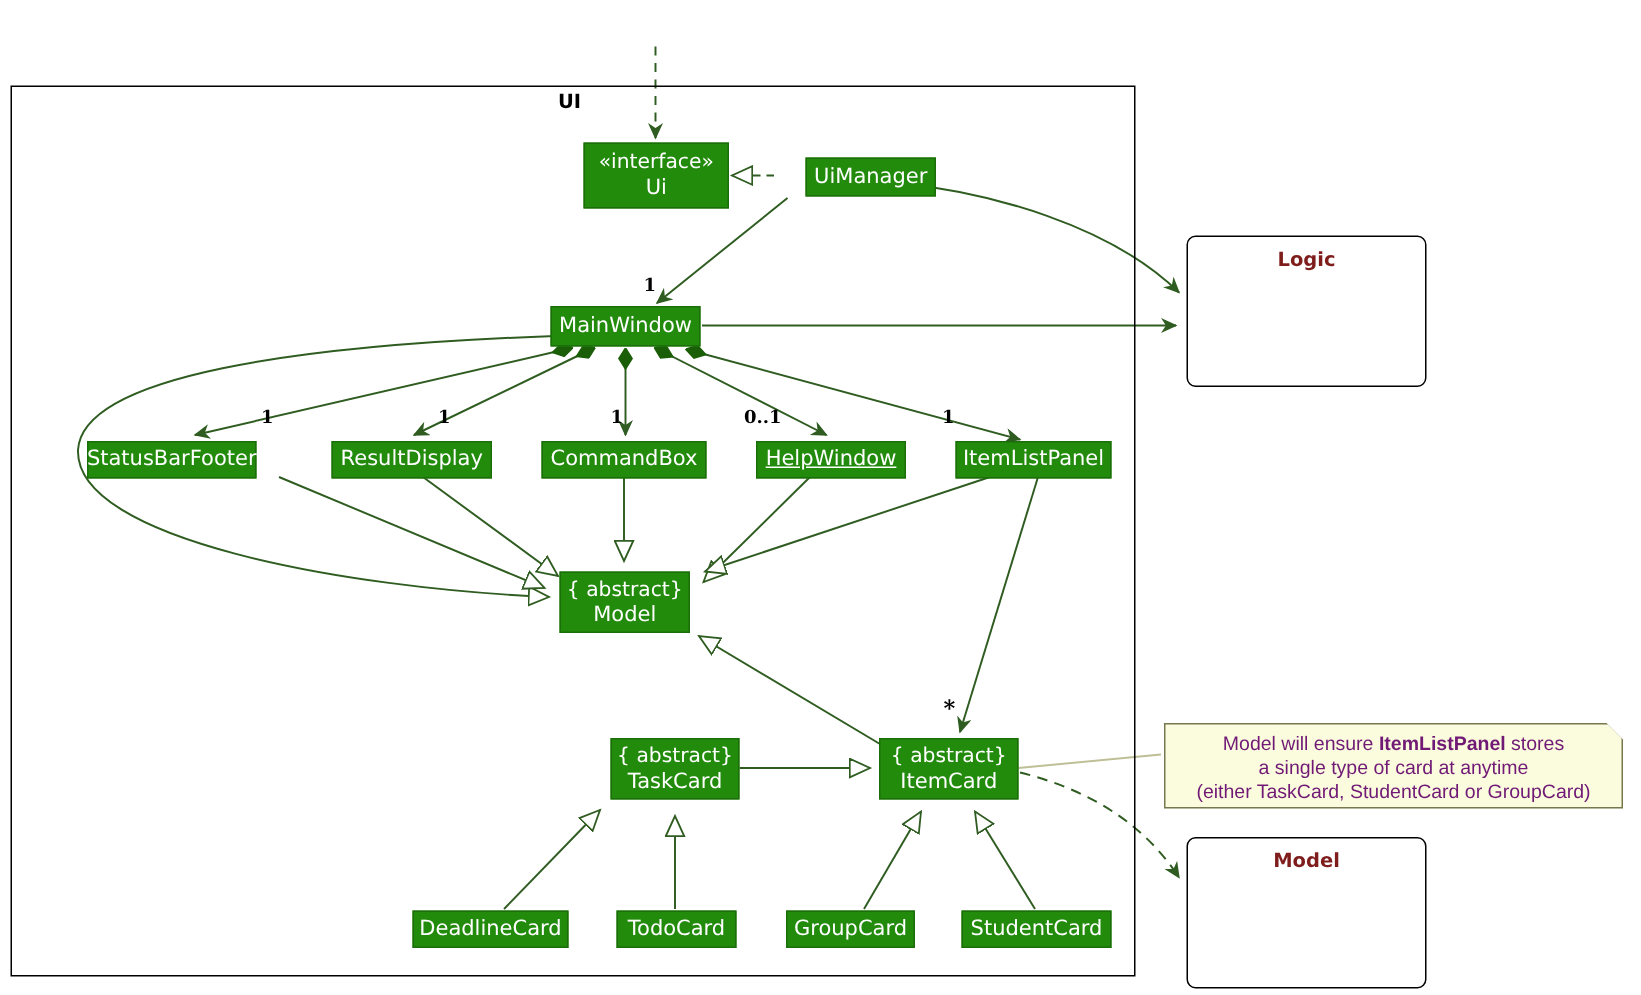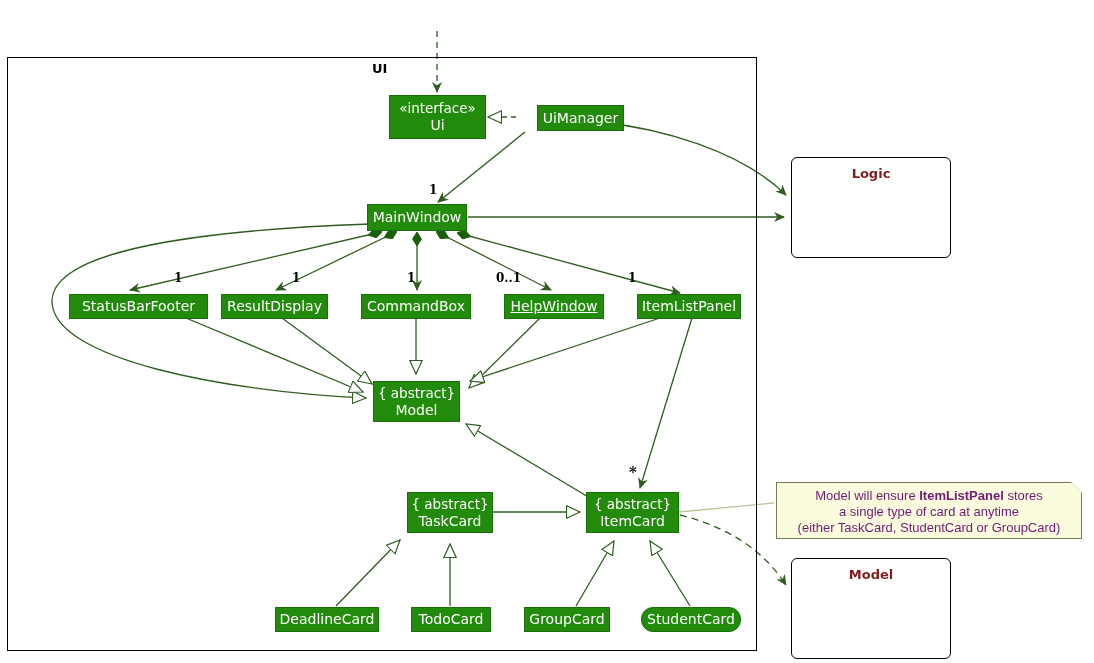--- a/index.html
+++ b/index.html
@@ -227,21 +227,21 @@
   </div>
 
   <div class="cls" style="left:513px; top:105px; width:87px; height:26px;margin-left:24px;">
     <span class="nm">UiManager</span>
   </div>
 
   <div class="cls" style="left:367px; top:204px; width:100px; height:27px;">
     <span class="nm">MainWindow</span>
   </div>
 
-  <div class="cls" style="left:69px; top:294px; width:139px; height:25px;">
+  <div class="cls" style="left:58px; top:294px; width:113px; height:25px;">
     <span class="nm">StatusBarFooter</span>
   </div>
 
   <div class="cls" style="left:221px; top:294px; width:107px; height:25px;">
     <span class="nm">ResultDisplay</span>
   </div>
 
   <div class="cls" style="left:361px; top:294px; width:110px; height:25px;">
     <span class="nm">CommandBox</span>
   </div>
@@ -274,21 +274,21 @@
   </div>
 
   <div class="cls" style="left:411px; top:607px; width:80px; height:25px;align-items:center;">
     <span class="nm">TodoCard</span>
   </div>
 
   <div class="cls" style="left:524px; top:607px; width:86px; height:25px;">
     <span class="nm">GroupCard</span>
   </div>
 
-  <div class="cls" style="left:641px; top:607px; width:100px; height:25px;border-radius:12px;">
+  <div class="cls" style="left:641px; top:607px; width:100px; height:25px;">
     <span class="nm">StudentCard</span>
   </div>
 
   <div class="mult" style="left:429px; top:183px;">1</div>
   <div class="mult" style="left:174px; top:271px;">1</div>
   <div class="mult" style="left:292px; top:271px;">1</div>
   <div class="mult" style="left:407px; top:271px;">1</div>
   <div class="mult" style="left:496px; top:271px;">0..1</div>
   <div class="mult" style="left:628px; top:271px;">1</div>
   <div class="star" style="left:629px; top:463px;">*</div>

